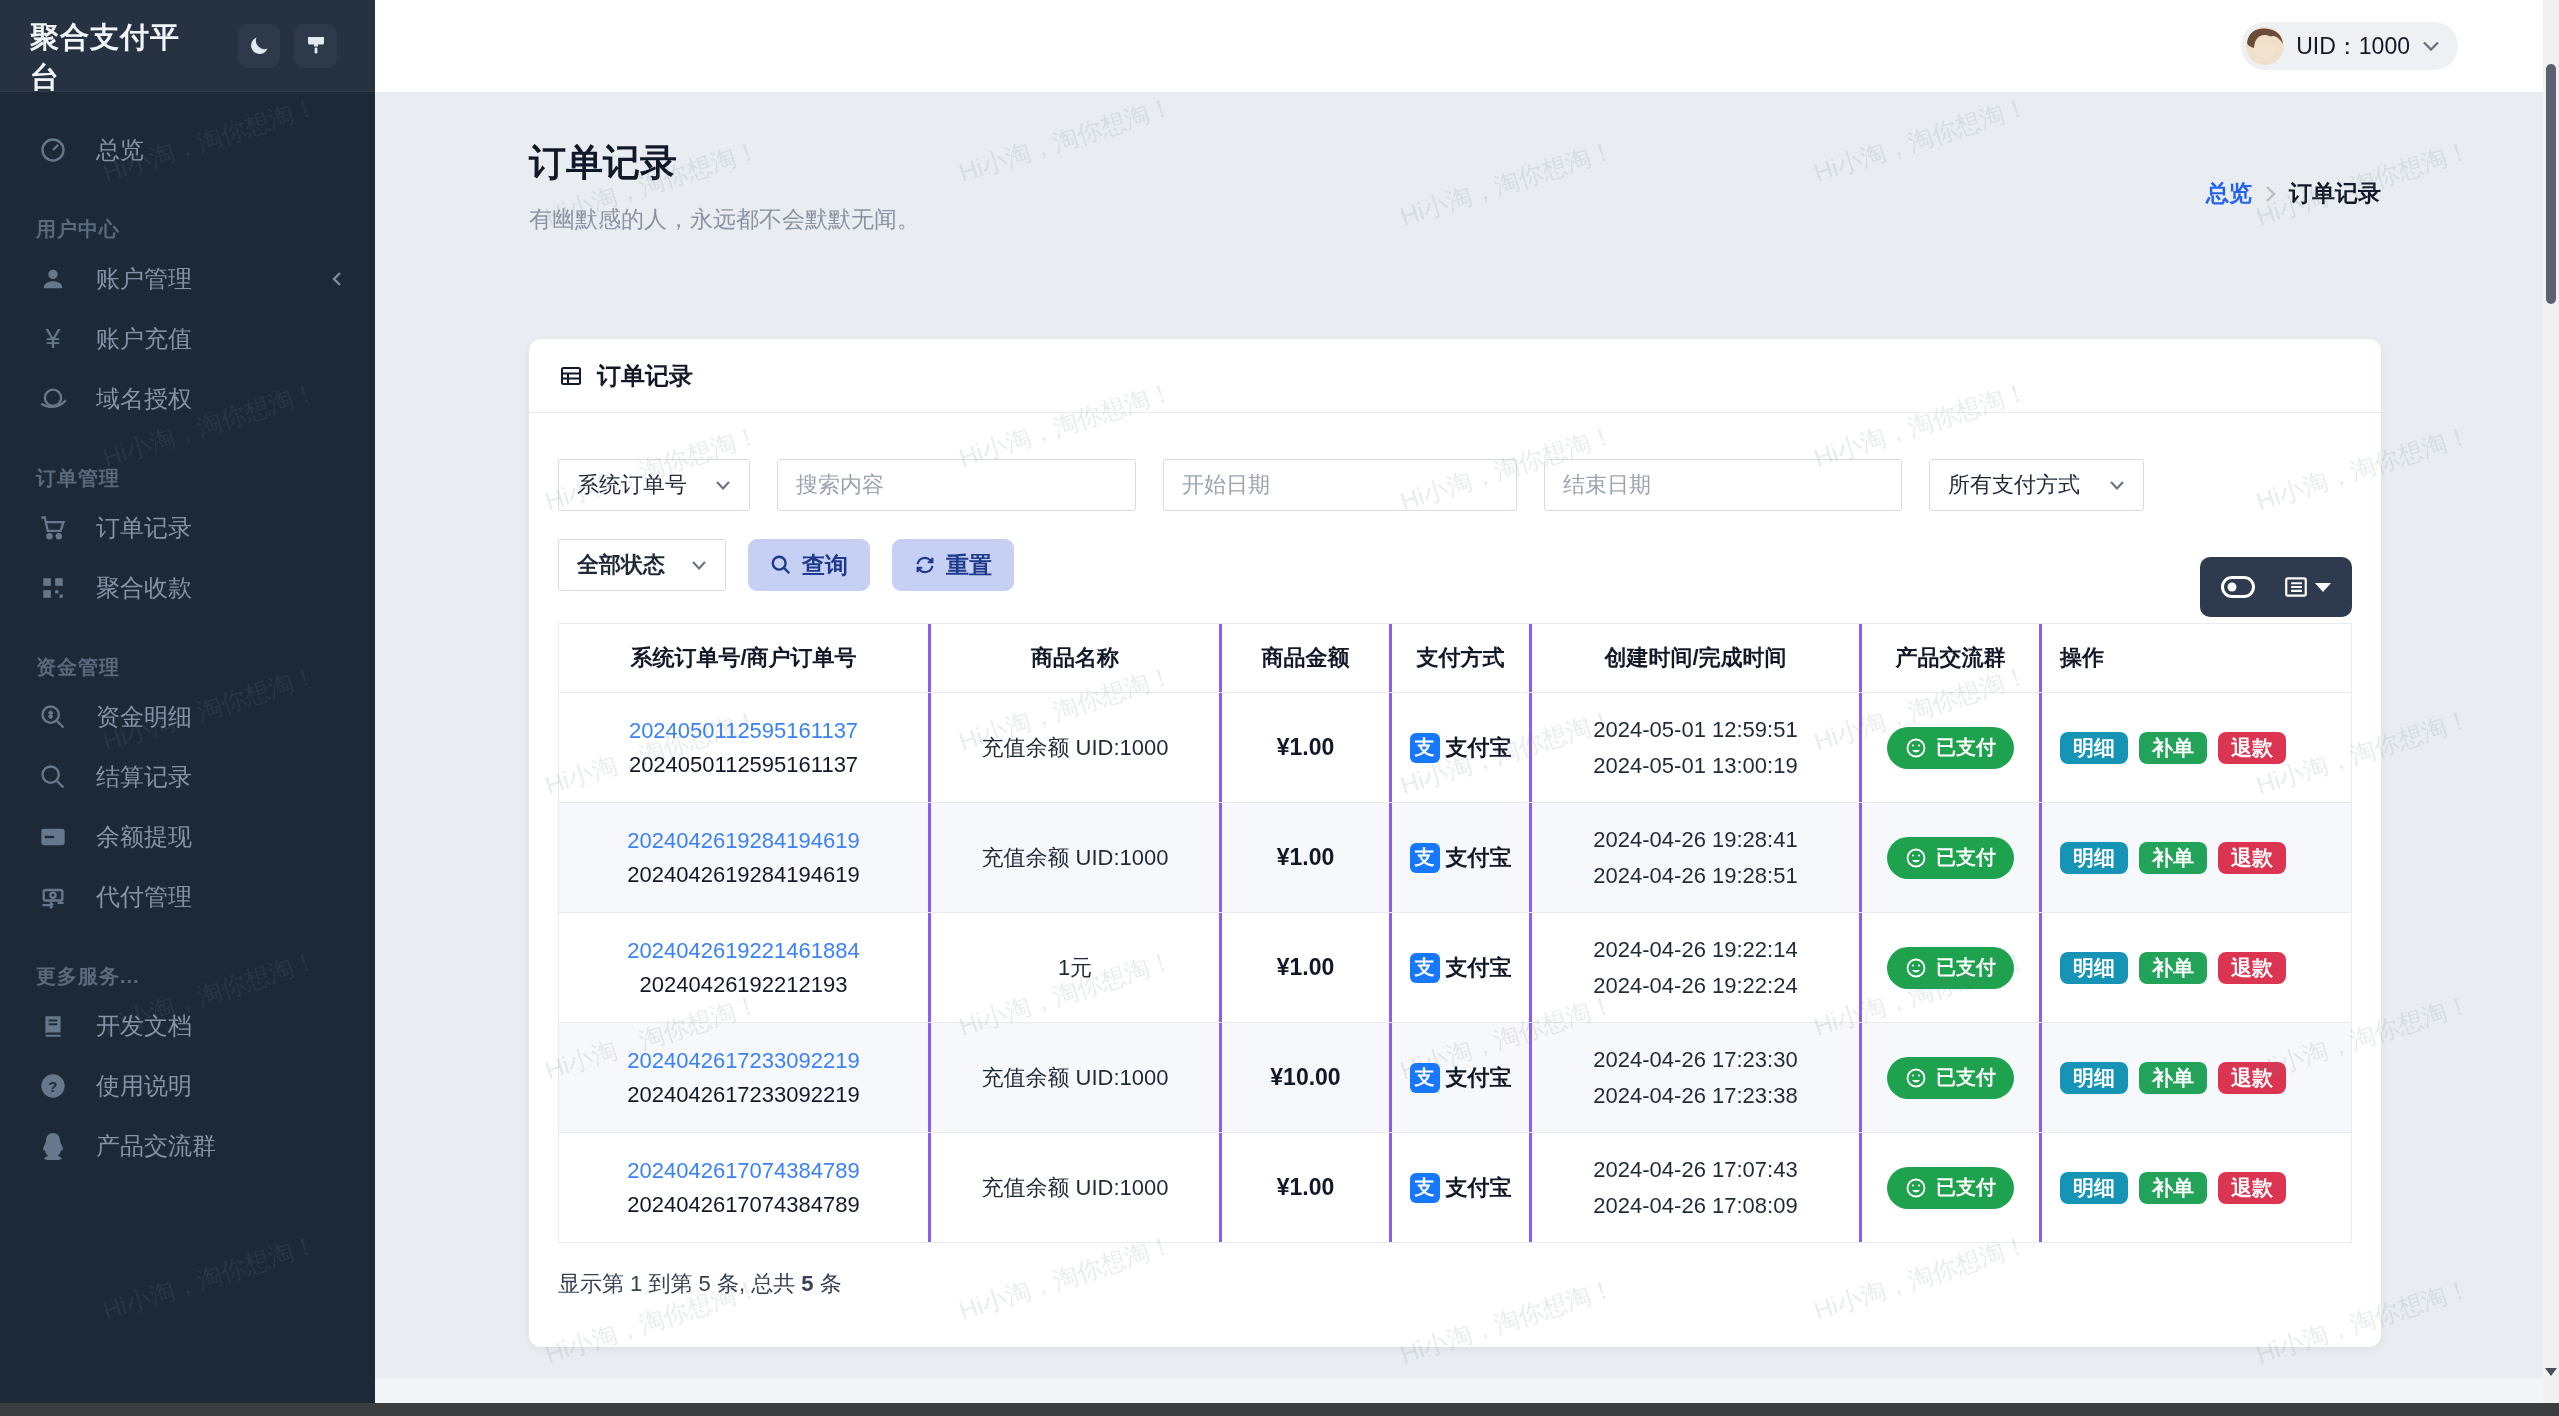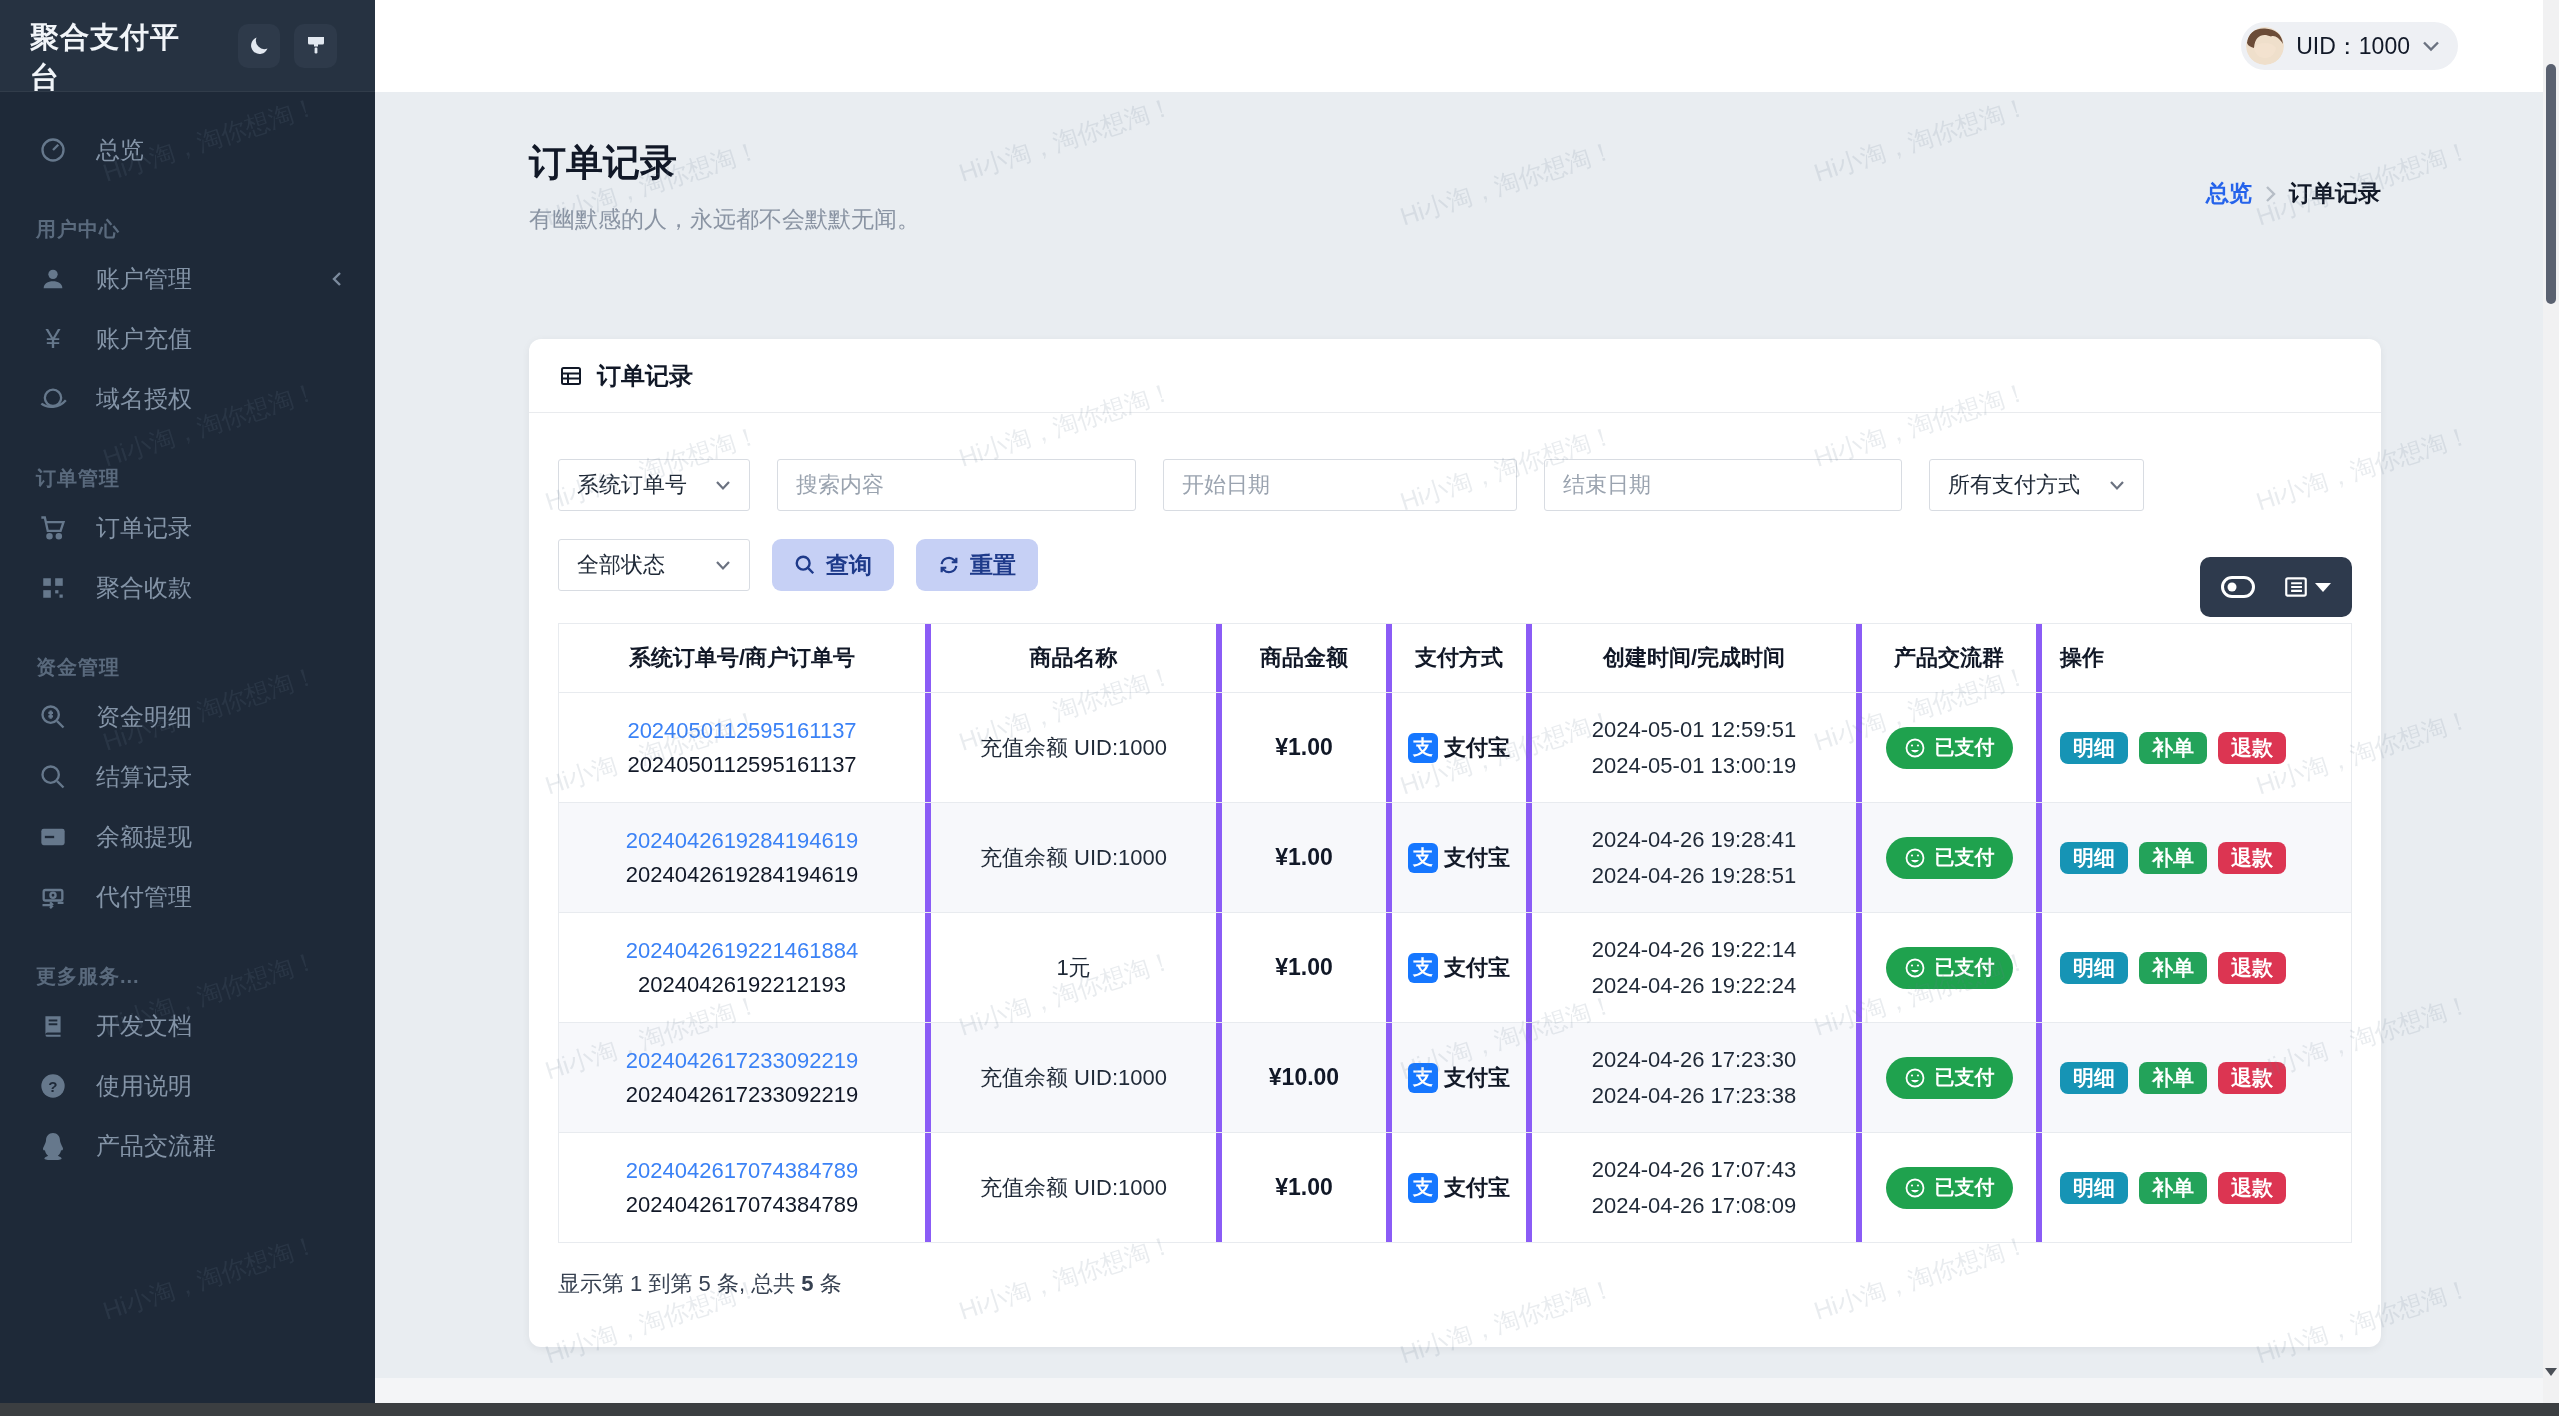--- a/index.html
+++ b/index.html
@@ -55,34 +55,34 @@
   .card-body { padding:46px 29px 0 29px; position:relative; }
 
   .filter-row { display:flex; gap:27px; }
   .filter-row + .filter-row { margin-top:28px; gap:22px; }
   .fld { height:52px; border:1px solid #d8dce2; border-radius:3px; background:#fff; display:flex;
     align-items:center; padding:0 18px; font-size:22px; color:#1f2937; }
   .select { justify-content:space-between; cursor:pointer; }
   .fld input { border:none; outline:none; width:100%; font-size:22px; font-family:inherit; color:#1f2937; background:transparent; }
   .fld input::placeholder { color:#9aa3af; }
   .w-order { width:192px; } .w-search { width:359px; } .w-date1 { width:354px; } .w-date2 { width:358px; }
-  .w-pay { width:215px; } .w-status { width:192px; }
+  .w-pay { width:215px; } .w-status { width:168px;font-weight:bold; }
   .btn-soft { height:52px; padding:0 22px; border:none; border-radius:9px; background:#c6d0f5; color:#1e3a8a;
     font-size:23px; font-weight:bold; display:flex; align-items:center; gap:10px; cursor:pointer; font-family:inherit; }
 
   .tools-box { position:absolute; right:29px; top:144px; width:152px; height:60px; background:#2e3a4d;
     border-radius:10px; display:flex; align-items:center; justify-content:center; gap:28px; color:#fff; }
   .tool-btn { display:flex; align-items:center; gap:6px; cursor:pointer; }
   .caret-down { width:0; height:0; border-left:8px solid transparent; border-right:8px solid transparent;
     border-top:9px solid #fff; }
 
   
   .table { margin-top:32px; border:1px solid #e8ebef; width:1794px; }
   .trow { display:grid; grid-template-columns:372px 291px 170px 140px 330px 180px 310px; }
-  .trow > div { border-right:6px solid #8b5cf6; display:flex; flex-direction:column; align-items:center;
+  .trow > div { border-right:3px solid #8b5cf6; display:flex; flex-direction:column; align-items:center;
     justify-content:center; text-align:center; padding:8px 6px; }
   .trow > div:last-child { border-right:none; }
   .thead { height:68px; font-weight:bold; color:#111827; font-size:22px; }
   .tbody-row { height:110px; border-top:1px solid #e8ebef; font-size:22px; }
   .tbody-row:nth-child(odd) { background:#f7f8fb; }
   .order-link { color:#3b82f6; text-decoration:none; cursor:pointer; line-height:34px; }
   .order-merchant { color:#111827; line-height:34px; }
   .amount { font-weight:bold; color:#111827; font-size:23px; }
   .pay-cell { flex-direction:row !important; gap:6px; }
   .alipay-badge { width:30px; height:30px; border-radius:6px; background:#1677ff; color:#fff; font-size:20px;

